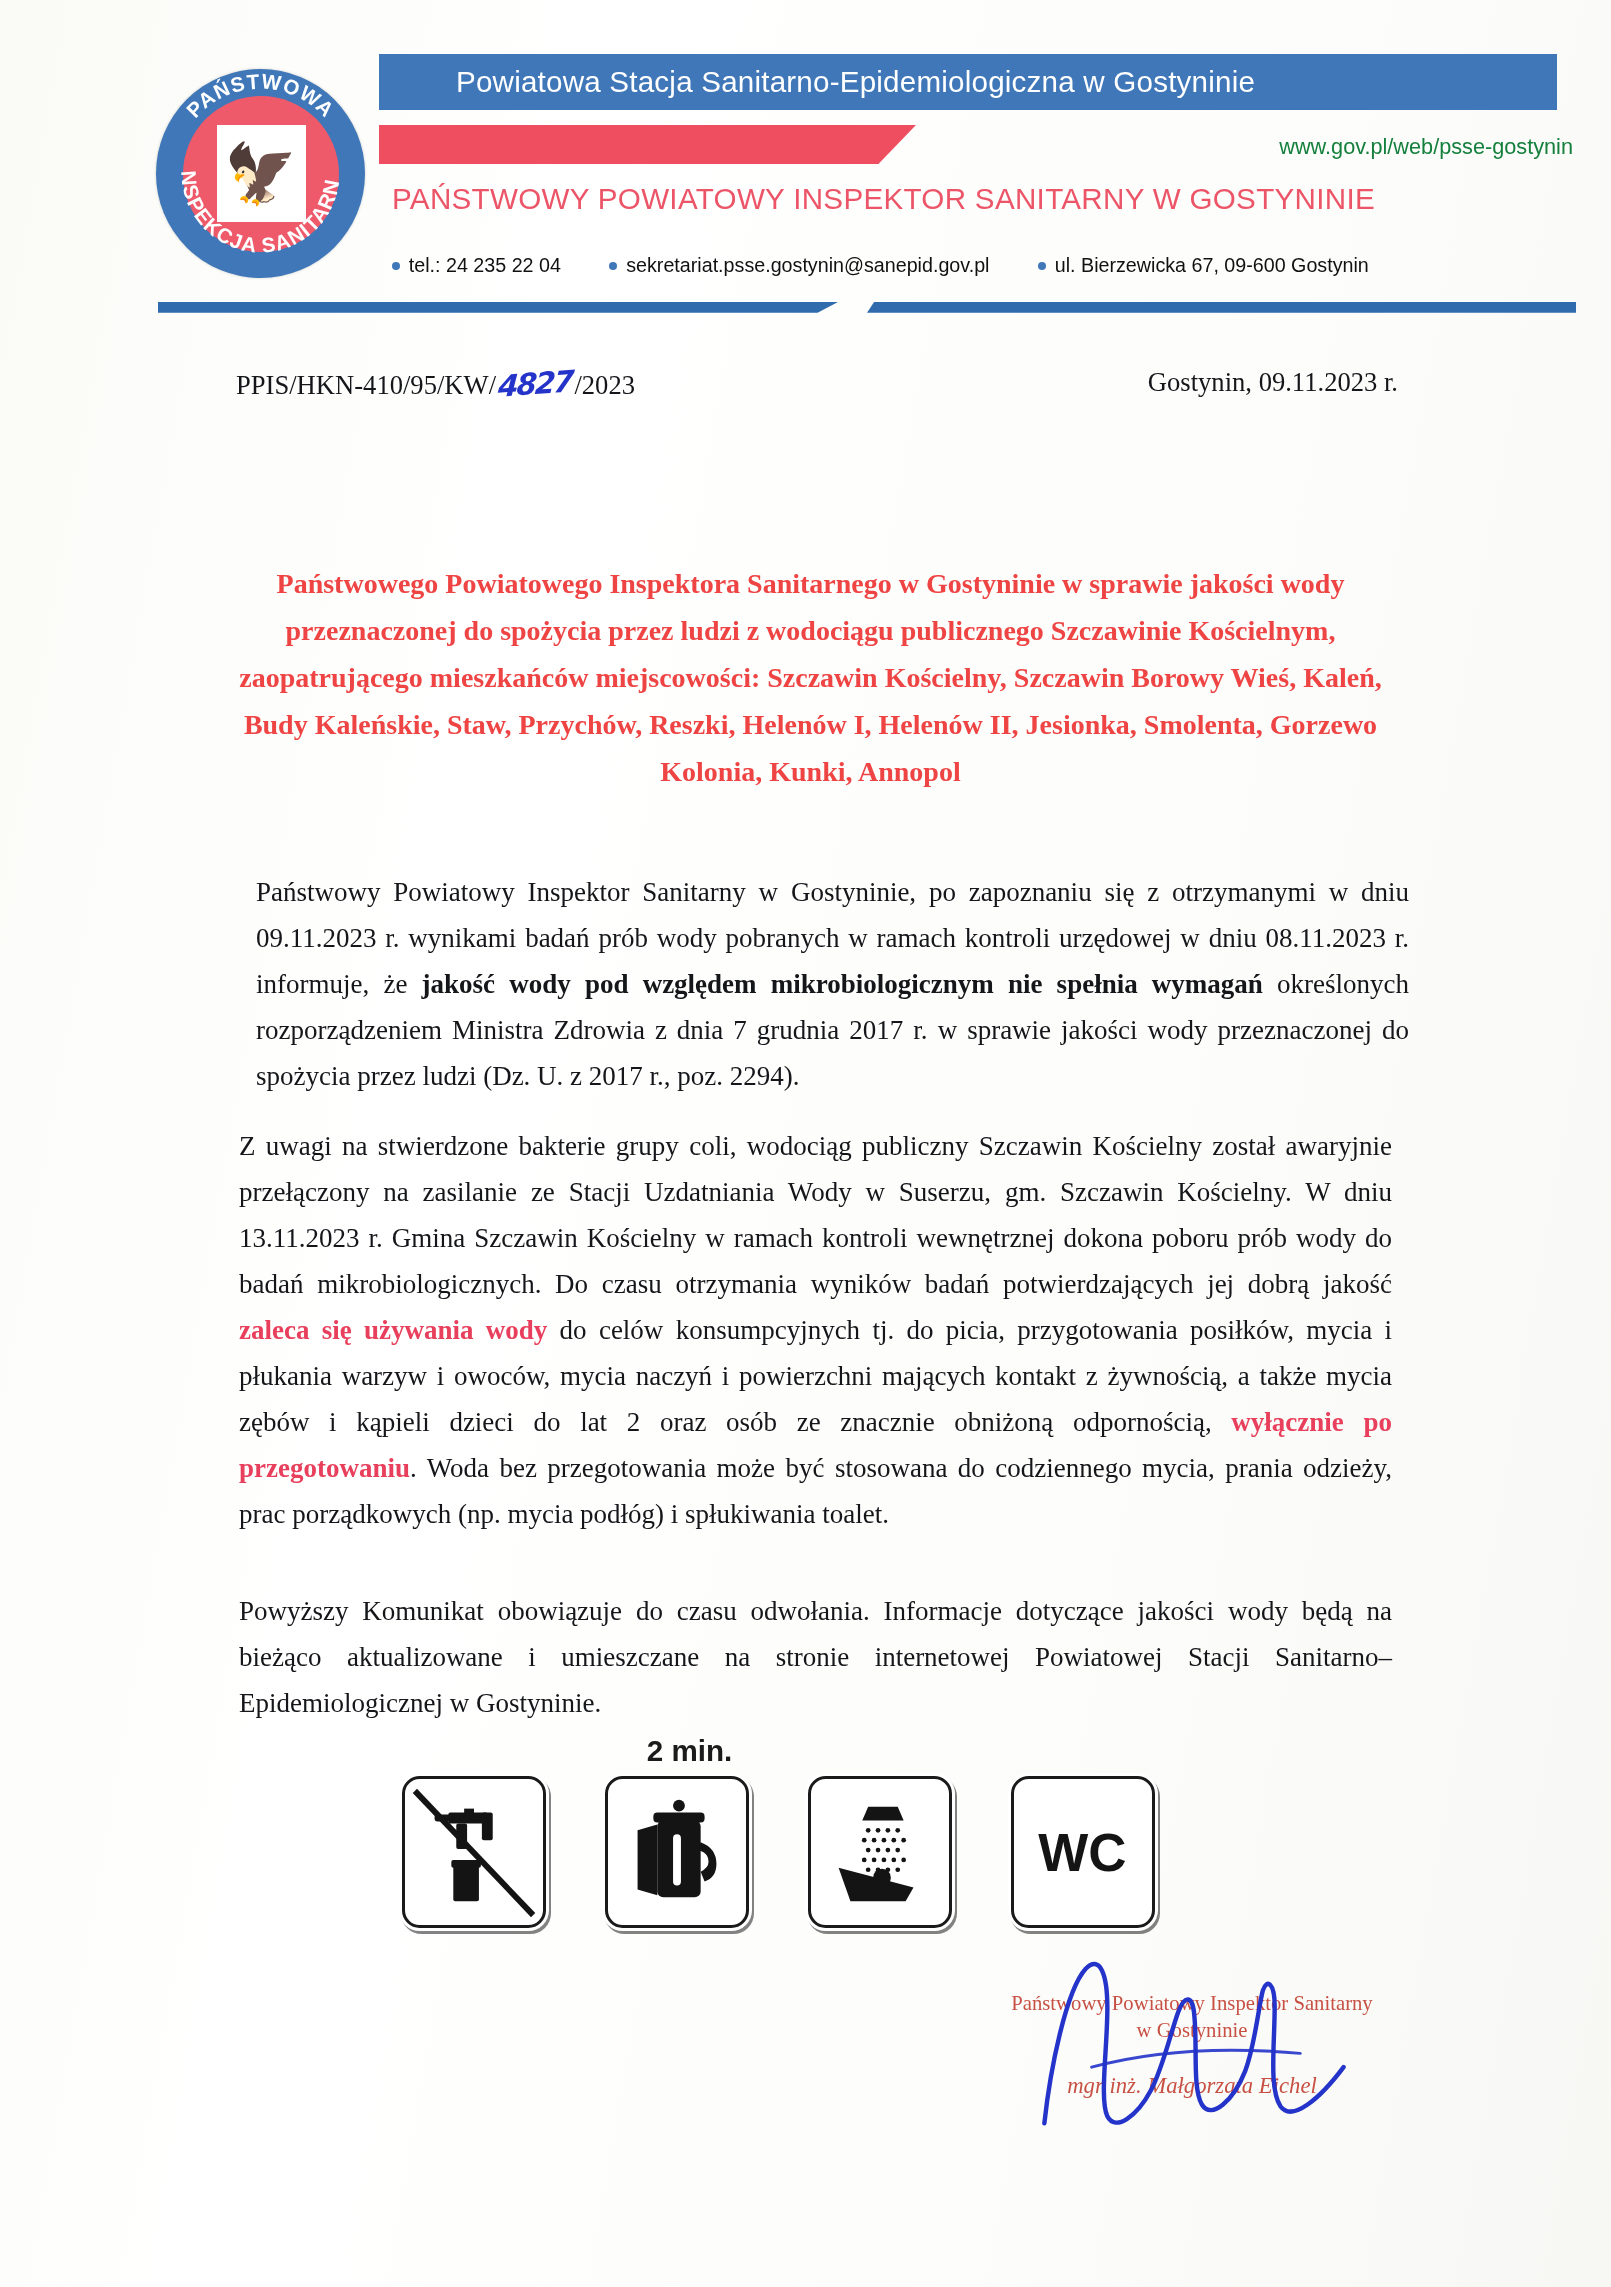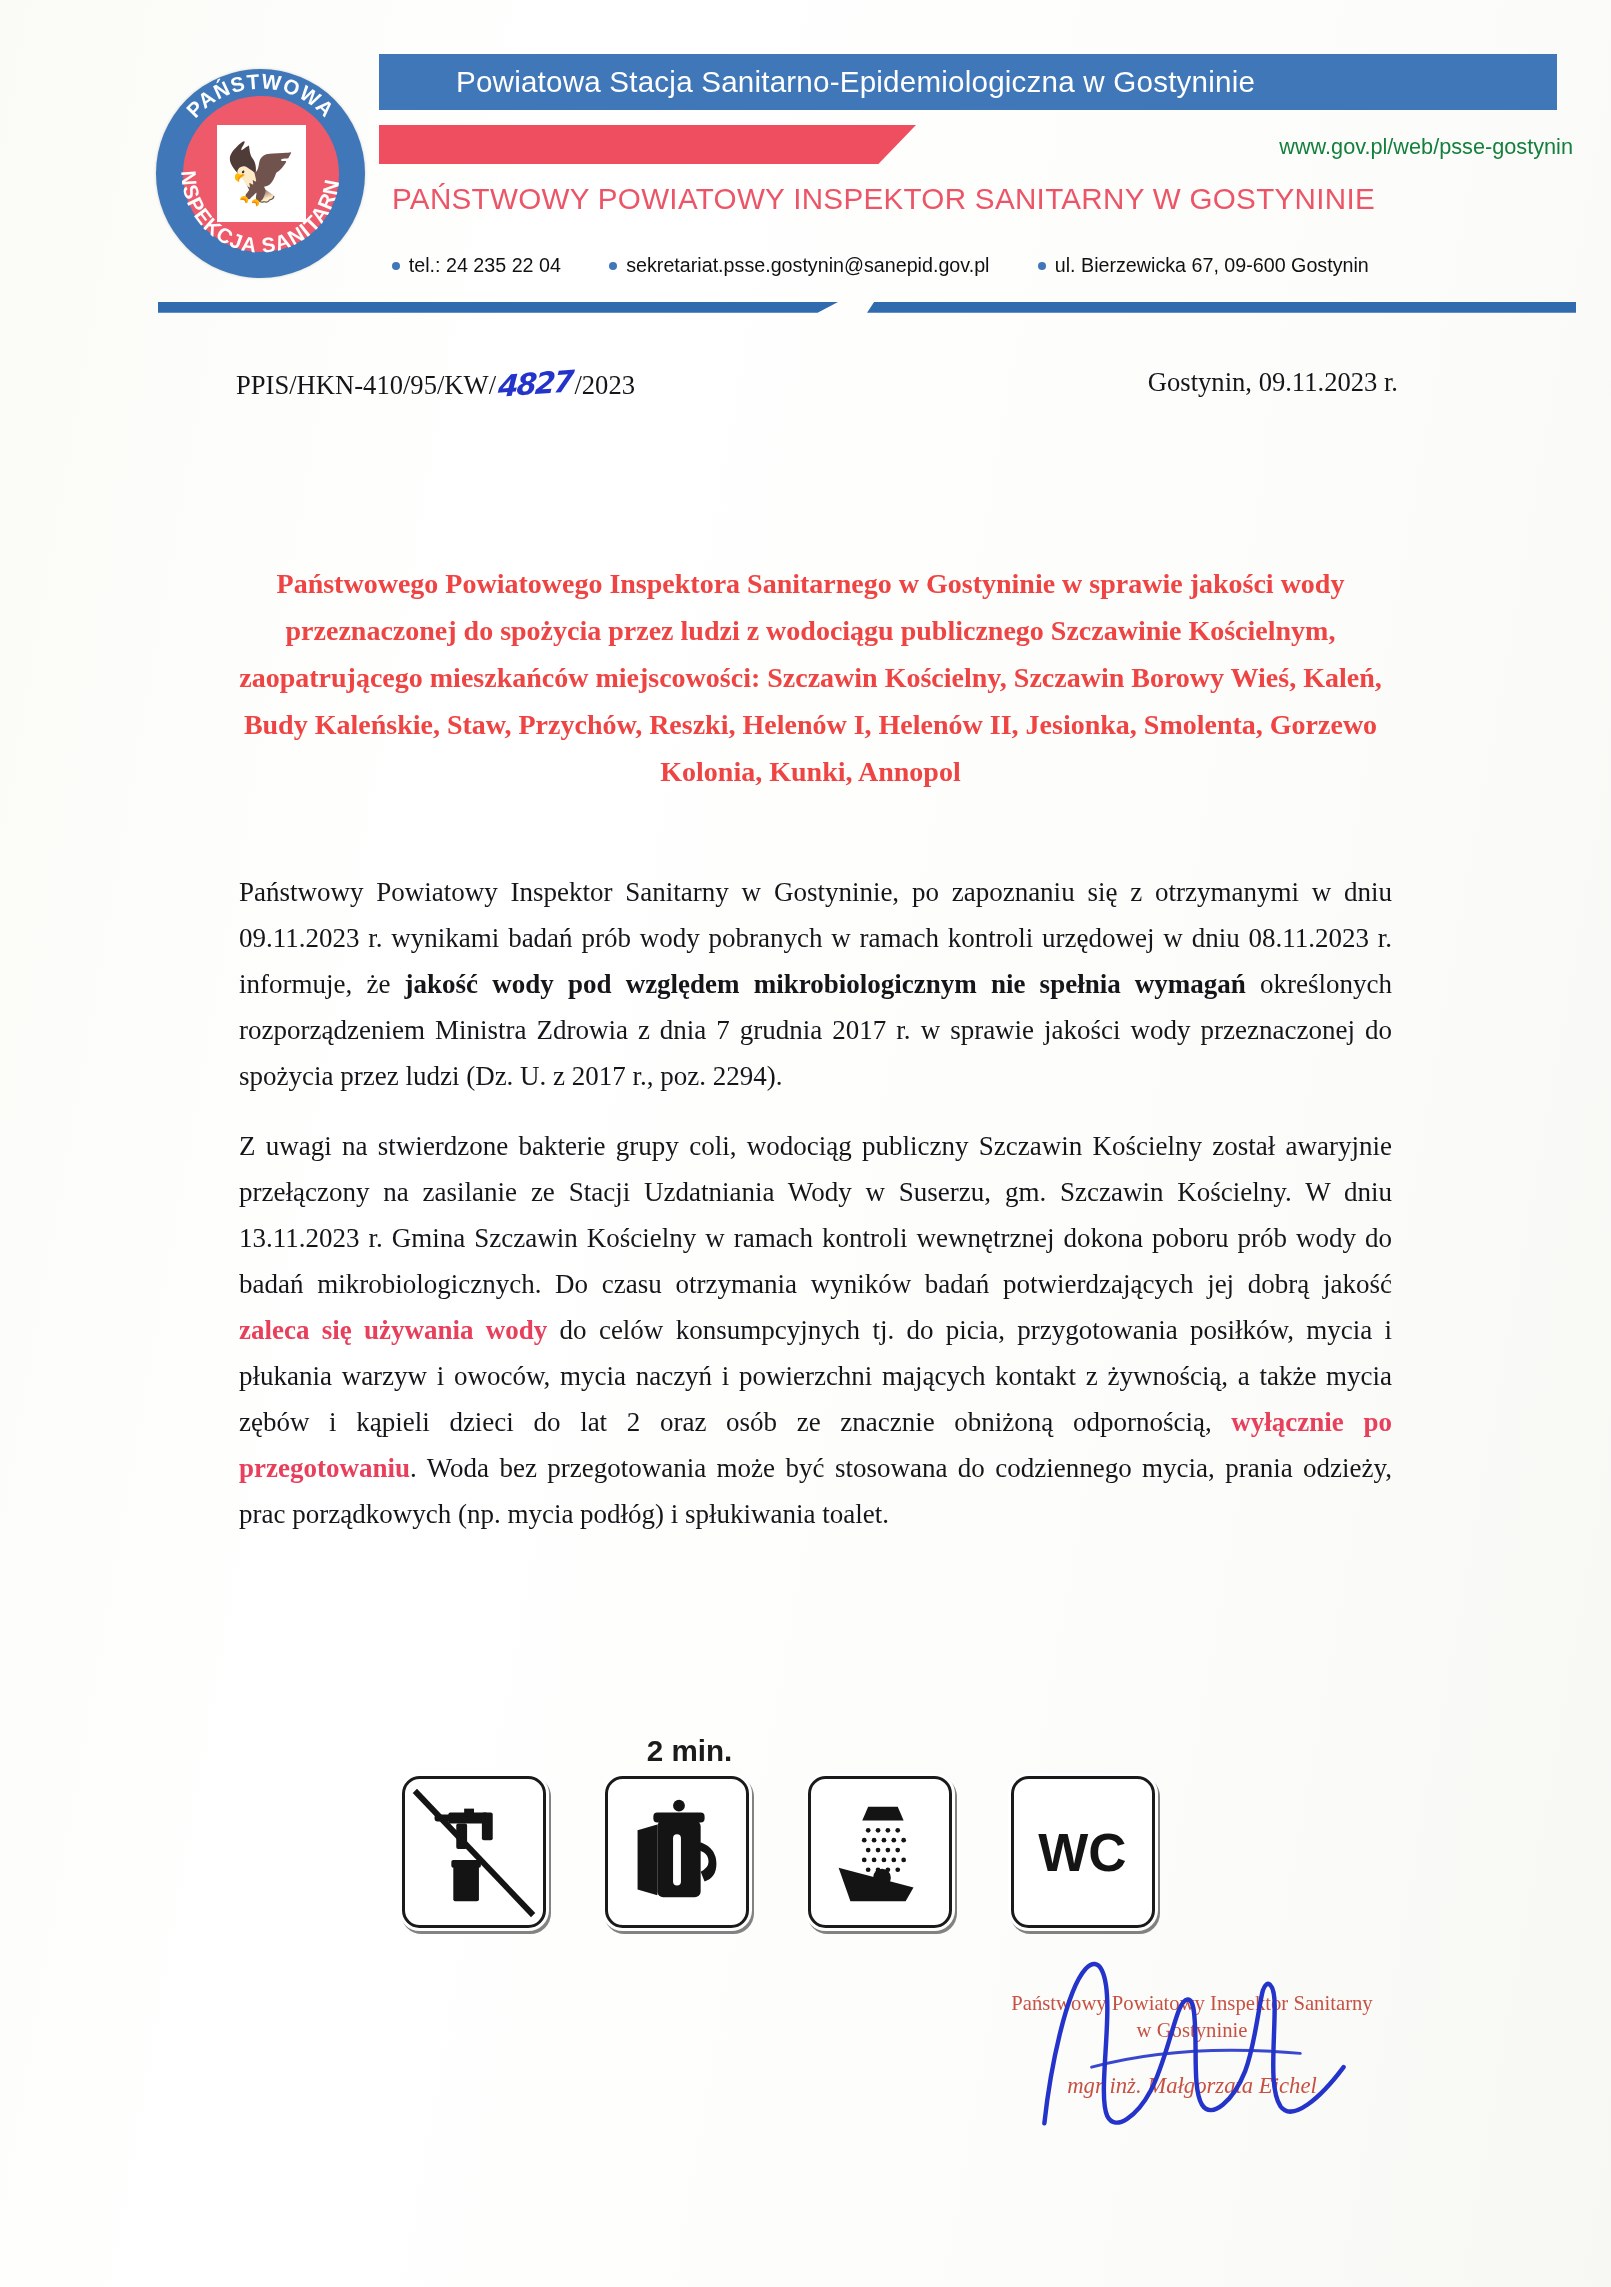--- a/index.html
+++ b/index.html
@@ -201,21 +201,21 @@
   
   .body-text {
     position: absolute;
     left: 239px;
     width: 1153px;
     font-size: 27px;
     line-height: 46px;
     text-align: justify;
     color: #15161a;
   }
-  .p1 { top: 869px; }
+  .p1 { top: 869px; margin-left: 17px; }
   .p2 { top: 1123px; }
   .p3 { top: 1588px; }
   .body-text b { font-weight: bold; }
   .hl { color: #e8405c; font-weight: bold; }
 
   
   .picto-wrap {
     position: absolute;
     left: 0; top: 1734px;
     width: 1556px;
@@ -344,20 +344,23 @@
   <div class="subtitle">Państwowego Powiatowego Inspektora Sanitarnego w Gostyninie w sprawie jakości wody przeznaczonej do spożycia przez ludzi z wodociągu publicznego Szczawinie Kościelnym, zaopatrującego mieszkańców miejscowości: Szczawin Kościelny, Szczawin Borowy Wieś, Kaleń, Budy Kaleńskie, Staw, Przychów, Reszki, Helenów I, Helenów II, Jesionka, Smolenta, Gorzewo Kolonia, Kunki, Annopol</div>
 
   <div class="body-text p1">
     <span>Państwowy Powiatowy Inspektor Sanitarny w Gostyninie, po zapoznaniu się z otrzymanymi w dniu 09.11.2023 r. wynikami badań prób wody pobranych w ramach kontroli urzędowej w dniu 08.11.2023 r. informuje, że </span><b>jakość wody pod względem mikrobiologicznym nie spełnia wymagań</b><span> określonych rozporządzeniem Ministra Zdrowia  z dnia 7 grudnia   2017 r. w sprawie jakości wody przeznaczonej do spożycia przez ludzi (Dz. U. z 2017 r.,  poz. 2294).</span>
   </div>
 
   <div class="body-text p2">
     <span>Z uwagi na stwierdzone bakterie grupy coli, wodociąg publiczny Szczawin Kościelny został awaryjnie przełączony na zasilanie ze Stacji Uzdatniania Wody w Suserzu, gm. Szczawin Kościelny. W dniu 13.11.2023 r. Gmina Szczawin Kościelny w ramach kontroli wewnętrznej dokona poboru prób wody do badań mikrobiologicznych. Do czasu otrzymania wyników badań potwierdzających jej dobrą jakość </span><span class="hl">zaleca się używania wody</span><span> do celów konsumpcyjnych tj. do picia, przygotowania posiłków, mycia i płukania warzyw i owoców, mycia naczyń i powierzchni mających kontakt z żywnością, a także mycia zębów i kąpieli dzieci do lat 2 oraz osób ze znacznie obniżoną odpornością, </span><span class="hl">wyłącznie po przegotowaniu</span><span>. Woda bez przegotowania może być stosowana do codziennego mycia, prania odzieży, prac porządkowych (np. mycia podłóg) i spłukiwania toalet.</span>
   </div>
 
+  <div class="body-text p3">
+    <span>Powyższy Komunikat obowiązuje do czasu odwołania. Informacje dotyczące jakości wody będą na bieżąco aktualizowane i umieszczane na stronie internetowej Powiatowej Stacji Sanitarno–Epidemiologicznej w Gostyninie.</span>
+  </div>
 
   <div class="picto-wrap">
     <span class="twomin">2 min.</span>
     <div class="picto-row">
 
       <div class="picto">
         <svg viewBox="0 0 140 148">
           <g fill="#141414">
             <rect x="44" y="34" width="40" height="11" rx="2"></rect>
             <rect x="60" y="30" width="10" height="8"></rect>

